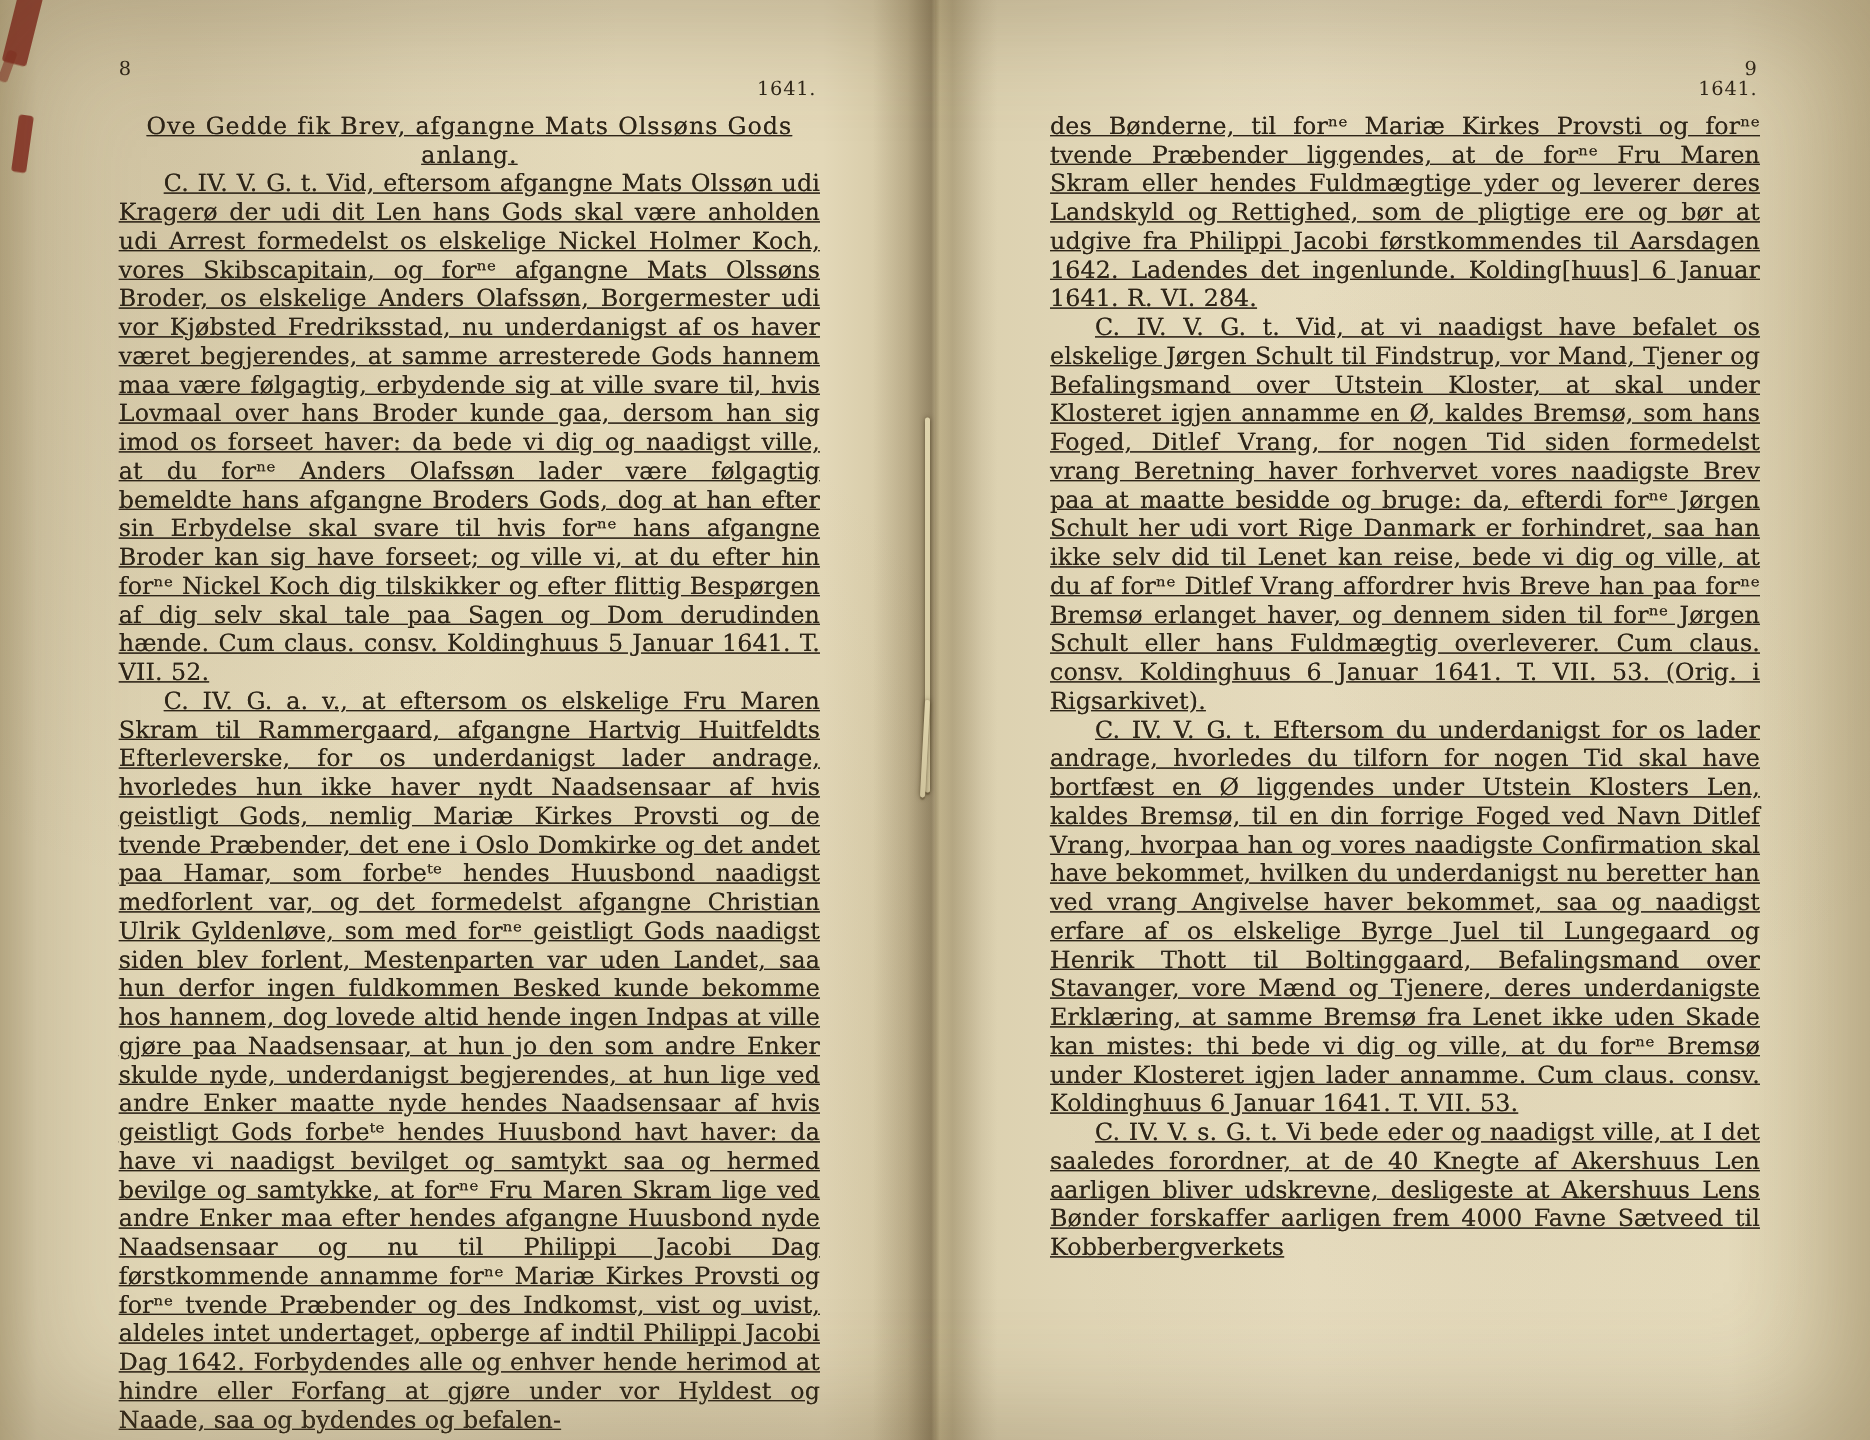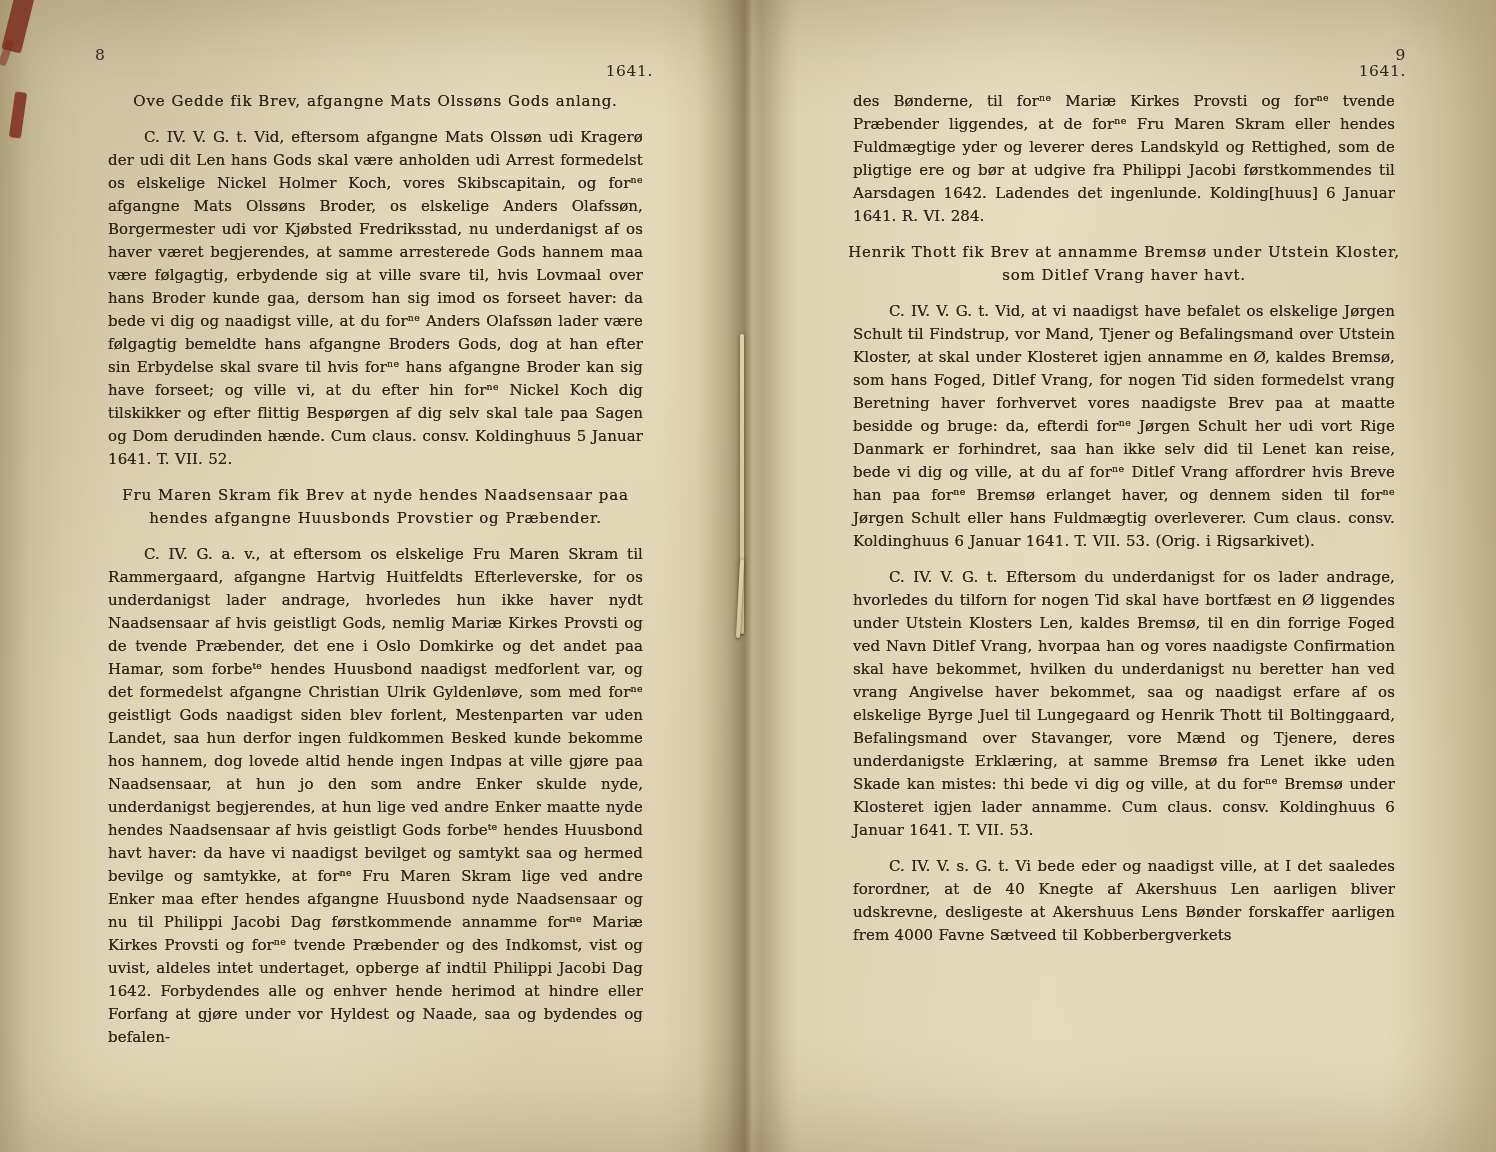--- a/index.html
+++ b/index.html
@@ -41,34 +41,35 @@
   .page.right .page-head { margin: 46px 90px 20px 92px; }
   .pagenum { position: absolute; top: 0; }
   .pagenum.outer-left { left: 0; }
   .pagenum.outer-right { right: 0; }
   .running-head {
     position: absolute; left: 0; right: 0; top: 16px;
     text-align: right;
   }
   .page-body {
     margin: 0 92px 0 95px;
-    font-size: 15px;
+    font-size: 19px;
     line-height: 23px;
     text-align: justify;
     text-shadow: 0 0 0.5px rgba(46,37,24,0.75);
     word-spacing: 0.5px;
     letter-spacing: 0.1px;
+    text-decoration: underline;
   }
   .page.right .page-body { margin: 0 88px 0 92px; }
   .doc-heading {
     text-align: center;
     letter-spacing: 0.8px;
     margin: 0;
   }
-  .para { margin: 13px; text-indent: 36px; }
+  .para { margin: 0; text-indent: 36px; }
   .para.noindent { text-indent: 0; }
   
   .gutter-shadow {
     position: absolute; left: 698px; top: 0; width: 100px; height: 1152px;
     background: linear-gradient(90deg,
       rgba(90,70,38,0) 0%,
       rgba(90,70,38,0.20) 28%,
       rgba(66,49,24,0.42) 47%,
       rgba(130,108,68,0.12) 54%,
       rgba(90,70,38,0.22) 64%,
@@ -105,36 +106,34 @@
 <div class="spread">
 
   <div class="page left">
     <div class="page-head">
       <span class="pagenum outer-left">8</span>
       <span class="running-head">1641.</span>
     </div>
     <div class="page-body">
       <div class="doc-heading">Ove Gedde fik Brev, afgangne Mats Olssøns Gods anlang.</div>
       <p class="para">C. IV. V. G. t. Vid, eftersom afgangne Mats Olssøn udi Kragerø der udi dit Len hans Gods skal være anholden udi Arrest formedelst os elskelige Nickel Holmer Koch, vores Skibscapitain, og forⁿᵉ afgangne Mats Olssøns Broder, os elskelige Anders Olafssøn, Borgermester udi vor Kjøbsted Fredriksstad, nu underdanigst af os haver været begjerendes, at samme arresterede Gods hannem maa være følgagtig, erbydende sig at ville svare til, hvis Lovmaal over hans Broder kunde gaa, dersom han sig imod os forseet haver: da bede vi dig og naadigst ville, at du forⁿᵉ Anders Olafssøn lader være følgagtig bemeldte hans afgangne Broders Gods, dog at han efter sin Erbydelse skal svare til hvis forⁿᵉ hans afgangne Broder kan sig have forseet; og ville vi, at du efter hin forⁿᵉ Nickel Koch dig tilskikker og efter flittig Bespørgen af dig selv skal tale paa Sagen og Dom derudinden hænde. Cum claus. consv. Koldinghuus 5 Januar 1641. T. VII. 52.</p>
-      <div class="doc-heading">Fru Maren Skram fik Brev at nyde hendes Naadsensaar paa hendes afgangne Huusbonds Provstier og Præbender.</div>
       <p class="para">C. IV. G. a. v., at eftersom os elskelige Fru Maren Skram til Rammergaard, afgangne Hartvig Huitfeldts Efterleverske, for os underdanigst lader andrage, hvorledes hun ikke haver nydt Naadsensaar af hvis geistligt Gods, nemlig Mariæ Kirkes Provsti og de tvende Præbender, det ene i Oslo Domkirke og det andet paa Hamar, som forbeᵗᵉ hendes Huusbond naadigst medforlent var, og det formedelst afgangne Christian Ulrik Gyldenløve, som med forⁿᵉ geistligt Gods naadigst siden blev forlent, Mestenparten var uden Landet, saa hun derfor ingen fuldkommen Besked kunde bekomme hos hannem, dog lovede altid hende ingen Indpas at ville gjøre paa Naadsensaar, at hun jo den som andre Enker skulde nyde, underdanigst begjerendes, at hun lige ved andre Enker maatte nyde hendes Naadsensaar af hvis geistligt Gods forbeᵗᵉ hendes Huusbond havt haver: da have vi naadigst bevilget og samtykt saa og hermed bevilge og samtykke, at forⁿᵉ Fru Maren Skram lige ved andre Enker maa efter hendes afgangne Huusbond nyde Naadsensaar og nu til Philippi Jacobi Dag førstkommende annamme forⁿᵉ Mariæ Kirkes Provsti og forⁿᵉ tvende Præbender og des Indkomst, vist og uvist, aldeles intet undertaget, opberge af indtil Philippi Jacobi Dag 1642. Forbydendes alle og enhver hende herimod at hindre eller Forfang at gjøre under vor Hyldest og Naade, saa og bydendes og befalen-</p>
     </div>
     <div class="edge-mark m1"></div>
     <div class="edge-mark m2"></div>
     <div class="edge-mark m3"></div>
   </div>
 
   <div class="page right">
     <div class="page-head">
       <span class="running-head">1641.</span>
       <span class="pagenum outer-right">9</span>
     </div>
     <div class="page-body">
       <p class="para noindent">des Bønderne, til forⁿᵉ Mariæ Kirkes Provsti og forⁿᵉ tvende Præbender liggendes, at de forⁿᵉ Fru Maren Skram eller hendes Fuldmægtige yder og leverer deres Landskyld og Rettighed, som de pligtige ere og bør at udgive fra Philippi Jacobi førstkommendes til Aarsdagen 1642. Ladendes det ingenlunde. Kolding[huus] 6 Januar 1641. R. VI. 284.</p>
-      <div class="doc-heading">Henrik Thott fik Brev at annamme Bremsø under Utstein Kloster, som Ditlef Vrang haver havt.</div>
       <p class="para">C. IV. V. G. t. Vid, at vi naadigst have befalet os elskelige Jørgen Schult til Findstrup, vor Mand, Tjener og Befalingsmand over Utstein Kloster, at skal under Klosteret igjen annamme en Ø, kaldes Bremsø, som hans Foged, Ditlef Vrang, for nogen Tid siden formedelst vrang Beretning haver forhvervet vores naadigste Brev paa at maatte besidde og bruge: da, efterdi forⁿᵉ Jørgen Schult her udi vort Rige Danmark er forhindret, saa han ikke selv did til Lenet kan reise, bede vi dig og ville, at du af forⁿᵉ Ditlef Vrang affordrer hvis Breve han paa forⁿᵉ Bremsø erlanget haver, og dennem siden til forⁿᵉ Jørgen Schult eller hans Fuldmægtig overleverer. Cum claus. consv. Koldinghuus 6 Januar 1641. T. VII. 53. (Orig. i Rigsarkivet).</p>
       <p class="para">C. IV. V. G. t. Eftersom du underdanigst for os lader andrage, hvorledes du tilforn for nogen Tid skal have bortfæst en Ø liggendes under Utstein Klosters Len, kaldes Bremsø, til en din forrige Foged ved Navn Ditlef Vrang, hvorpaa han og vores naadigste Confirmation skal have bekommet, hvilken du underdanigst nu beretter han ved vrang Angivelse haver bekommet, saa og naadigst erfare af os elskelige Byrge Juel til Lungegaard og Henrik Thott til Boltinggaard, Befalingsmand over Stavanger, vore Mænd og Tjenere, deres underdanigste Erklæring, at samme Bremsø fra Lenet ikke uden Skade kan mistes: thi bede vi dig og ville, at du forⁿᵉ Bremsø under Klosteret igjen lader annamme. Cum claus. consv. Koldinghuus 6 Januar 1641. T. VII. 53.</p>
       <p class="para">C. IV. V. s. G. t. Vi bede eder og naadigst ville, at I det saaledes forordner, at de 40 Knegte af Akershuus Len aarligen bliver udskrevne, desligeste at Akershuus Lens Bønder forskaffer aarligen frem 4000 Favne Sætveed til Kobberbergverkets</p>
     </div>
   </div>
 
   <div class="gutter-shadow"></div>
   <div class="binding-thread"></div>
   <div class="binding-thread lower"></div>
   <div class="vignette"></div>

